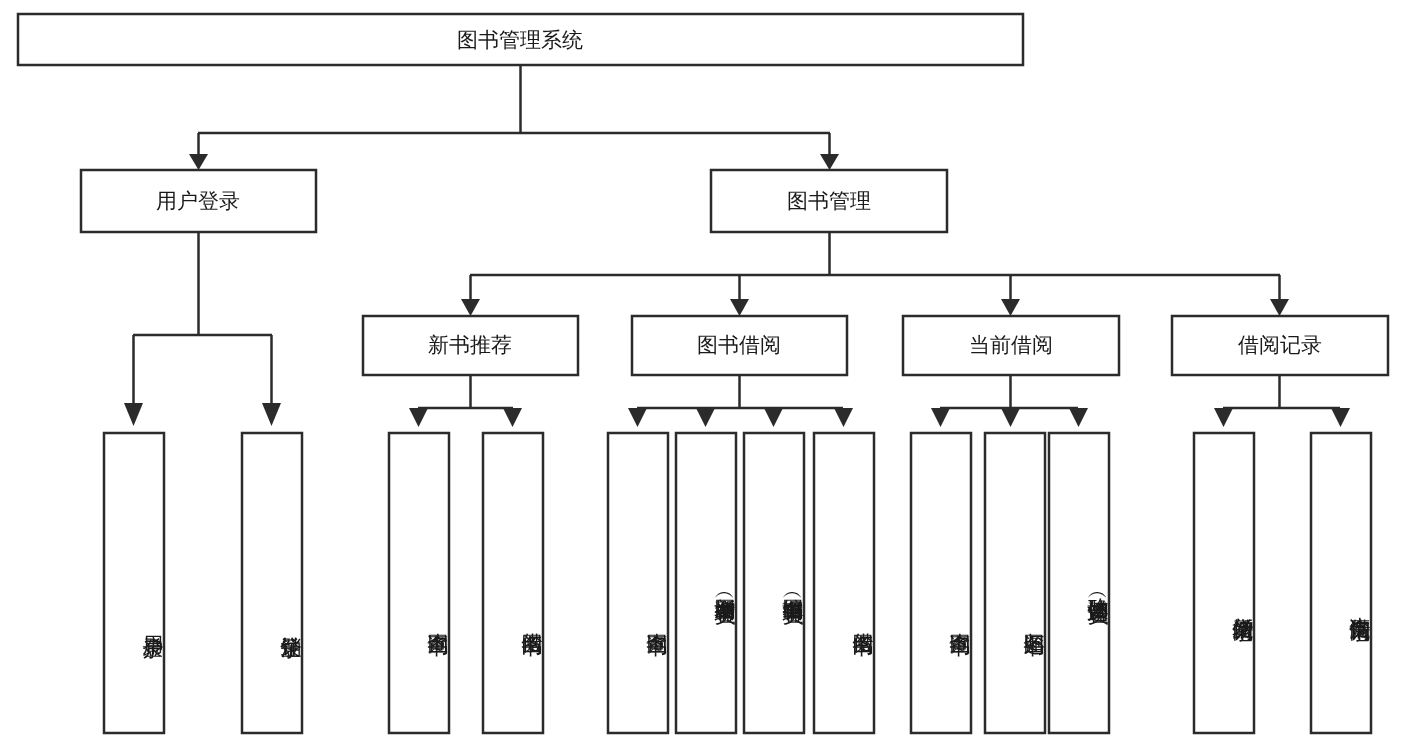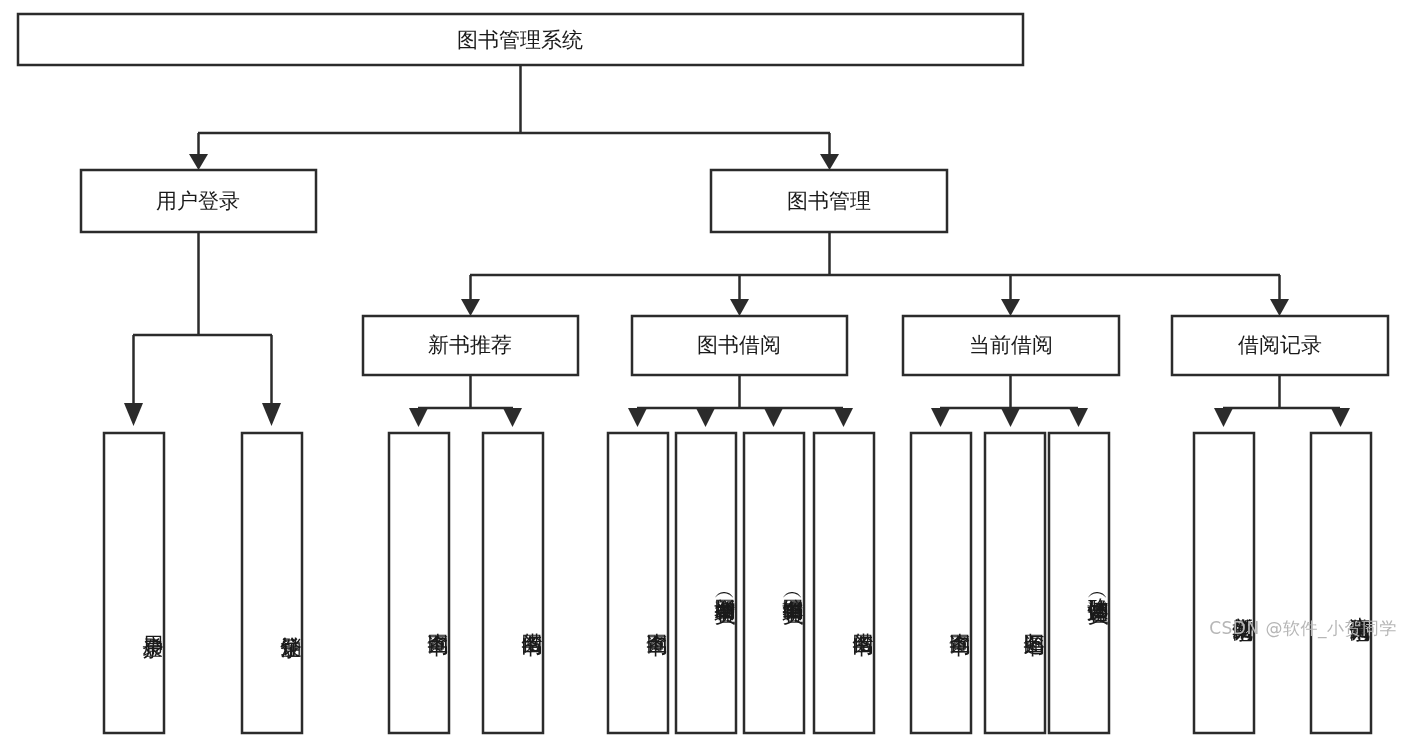--- a/index.html
+++ b/index.html
@@ -223,14 +223,13 @@
   <div class="leaf-label" style="left:744px; top:440px; width:60px; height:290px;">编辑图书（管理员）</div>
   <div class="leaf-label" style="left:814px; top:508px; width:60px; height:220px;">借阅图书</div>
 
   <div class="leaf-label" style="left:911px; top:508px; width:60px; height:220px;">查询图书</div>
   <div class="leaf-label" style="left:985px; top:508px; width:60px; height:220px;">归还图书</div>
   <div class="leaf-label" style="left:1049px; top:440px; width:60px; height:290px;">确认归还（管理员）</div>
 
   <div class="leaf-label" style="left:1194px; top:475px; width:60px; height:255px;">新增借阅记录</div>
   <div class="leaf-label" style="left:1311px; top:475px; width:60px; height:255px;">查询借阅记录</div>
 
-  <div class="watermark">CSDN @软件_小贺同学</div>
 </div>
 
 </body></html>

